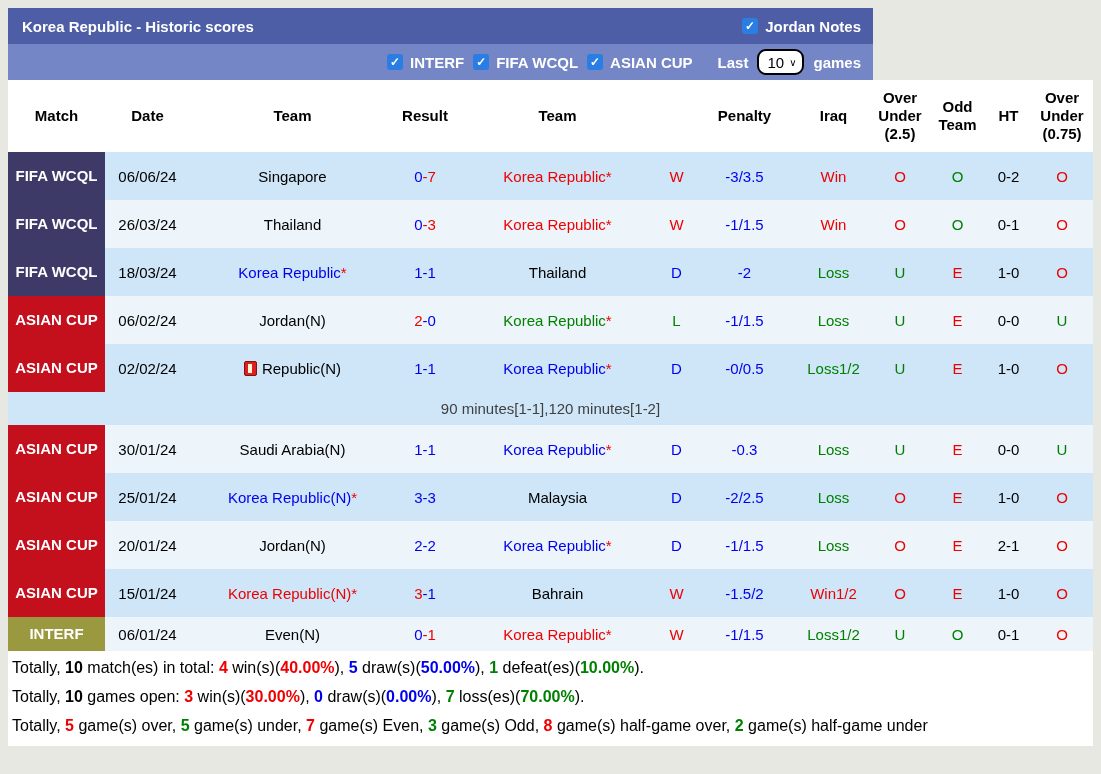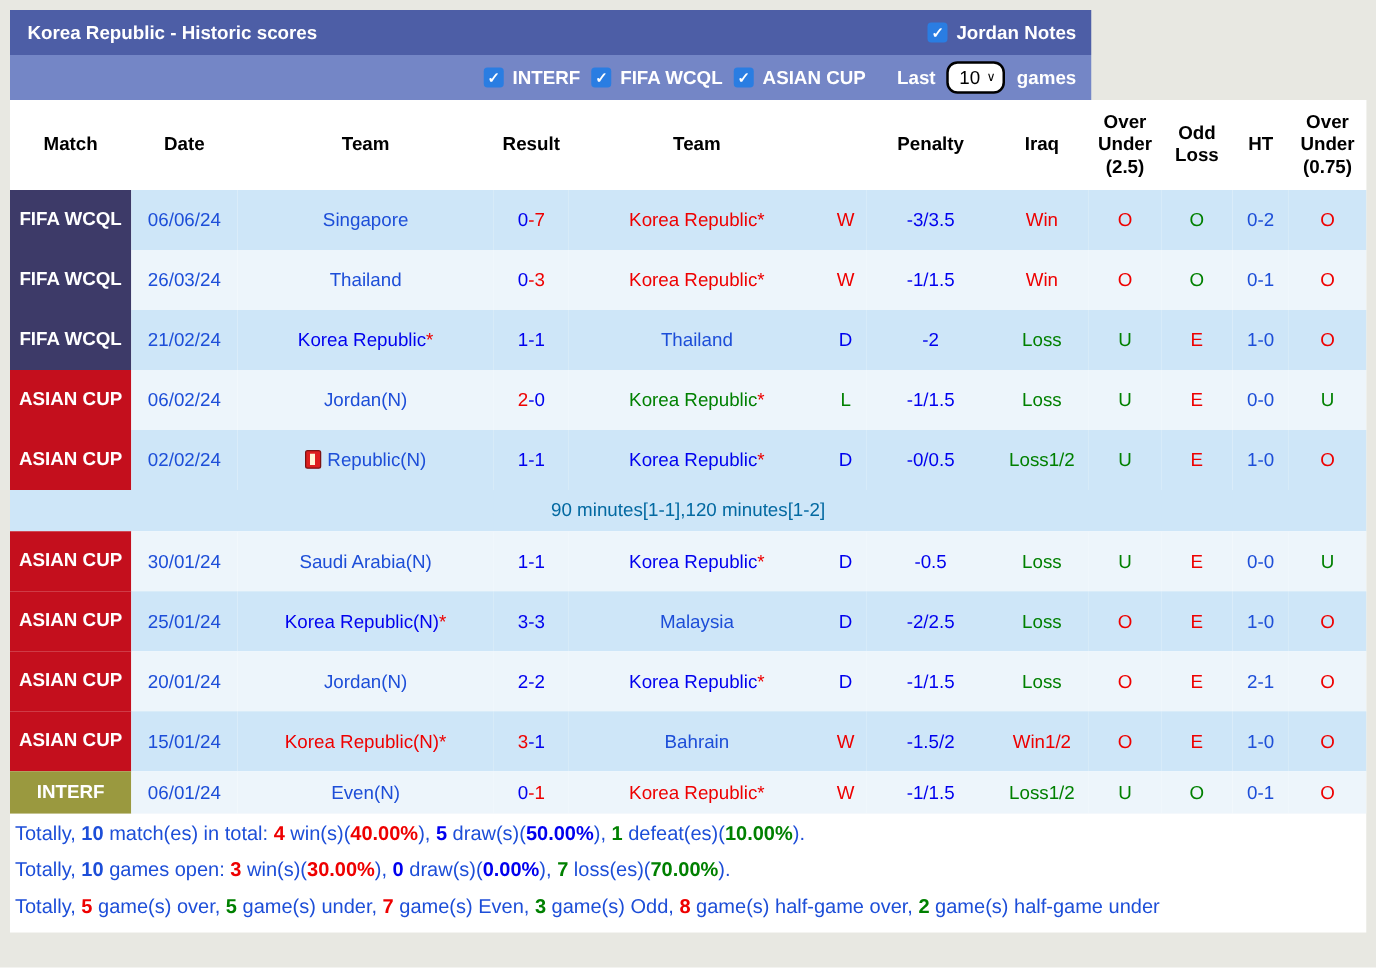--- a/index.html
+++ b/index.html
@@ -57,31 +57,31 @@
     font-size:15px; font-weight:bold; line-height:1.2;
     text-align:center; vertical-align:middle; padding:0 2px;
   }
   tbody td {
     text-align:center; vertical-align:middle;
     font-size:15px; height:48px; padding:0 2px; color:#111;
   }
   tr.shade-blue  td { background:var(--row-blue,#cee6f8); }
   tr.shade-light td { background:var(--row-light,#edf5fb); }
   tbody tr:last-child td { height:34px; }
-  tr.note-row td { height:33px; font-size:15px; color:#0369a1; }
+  tr.note-row td { height:33px; font-size:15px; color:#404040; }
 
   td.badge { color:#fff; font-weight:bold; line-height:1.15; font-size:15px; }
   td.badge.badge-fifa   { background:var(--badge-fifa,#3d3a68)!important; }
   td.badge.badge-asian  { background:var(--badge-asian,#c40f1d)!important; }
   td.badge.badge-interf { background:var(--badge-interf,#9a993f)!important; }
 
   .c-red   { color:var(--red,#ee0000); }
   .c-green { color:var(--green,#008000); }
   .c-blue  { color:var(--blue,#0000ee); }
-  .c-black { color:#1d4ed8; }
+  .c-black { color:#000000; }
   .star { color:var(--red,#ee0000); }
 
   .media-icon {
     display:inline-block; width:13px; height:15px;
     background:#dd1f1f; border:1px solid #7d1212; border-radius:2px;
     margin-right:5px; vertical-align:-2px;
   }
   .media-icon .bar { display:block; width:4px; height:9px; margin:2px auto 0; background:#fff6d8; }
 
   
@@ -151,21 +151,21 @@
         <tr>
           <th>Match</th>
           <th>Date</th>
           <th>Team</th>
           <th>Result</th>
           <th>Team</th>
           <th></th>
           <th>Penalty</th>
           <th>Iraq</th>
           <th>Over Under (2.5)</th>
-          <th>Odd Loss</th>
+          <th>Odd Team</th>
           <th>HT</th>
           <th>Over Under (0.75)</th>
         </tr>
       </thead>
       <tbody id="tbody">
           <tr class="match-row shade-blue">
     <td class="badge badge-fifa">FIFA WCQL</td>
     <td class="c-black">06/06/24</td>
     <td><span class="c-black">Singapore</span></td>
     <td><span class="c-blue">0</span><span class="c-red">-</span><span class="c-red">7</span></td>
@@ -187,21 +187,21 @@
     <td class="c-red">W</td>
     <td class="c-blue">-1/1.5</td>
     <td class="c-red">Win</td>
     <td class="c-red">O</td>
     <td class="c-green">O</td>
     <td class="c-black">0-1</td>
     <td class="c-red">O</td>
   </tr>
           <tr class="match-row shade-blue">
     <td class="badge badge-fifa">FIFA WCQL</td>
-    <td class="c-black">21/02/24</td>
+    <td class="c-black">18/03/24</td>
     <td><span class="c-blue">Korea Republic</span><span class="star">*</span></td>
     <td><span class="c-blue">1</span><span class="c-blue">-</span><span class="c-blue">1</span></td>
     <td><span class="c-black">Thailand</span></td>
     <td class="c-blue">D</td>
     <td class="c-blue">-2</td>
     <td class="c-green">Loss</td>
     <td class="c-green">U</td>
     <td class="c-red">E</td>
     <td class="c-black">1-0</td>
     <td class="c-red">O</td>
@@ -237,21 +237,21 @@
           <tr class="note-row shade-blue">
             <td colspan="12">90 minutes[1-1],120 minutes[1-2]</td>
           </tr>
           <tr class="match-row shade-light">
     <td class="badge badge-asian">ASIAN CUP</td>
     <td class="c-black">30/01/24</td>
     <td><span class="c-black">Saudi Arabia(N)</span></td>
     <td><span class="c-blue">1</span><span class="c-blue">-</span><span class="c-blue">1</span></td>
     <td><span class="c-blue">Korea Republic</span><span class="star">*</span></td>
     <td class="c-blue">D</td>
-    <td class="c-blue">-0.5</td>
+    <td class="c-blue">-0.3</td>
     <td class="c-green">Loss</td>
     <td class="c-green">U</td>
     <td class="c-red">E</td>
     <td class="c-black">0-0</td>
     <td class="c-green">U</td>
   </tr>
           <tr class="match-row shade-blue">
     <td class="badge badge-asian">ASIAN CUP</td>
     <td class="c-black">25/01/24</td>
     <td><span class="c-blue">Korea Republic(N)</span><span class="star">*</span></td>

